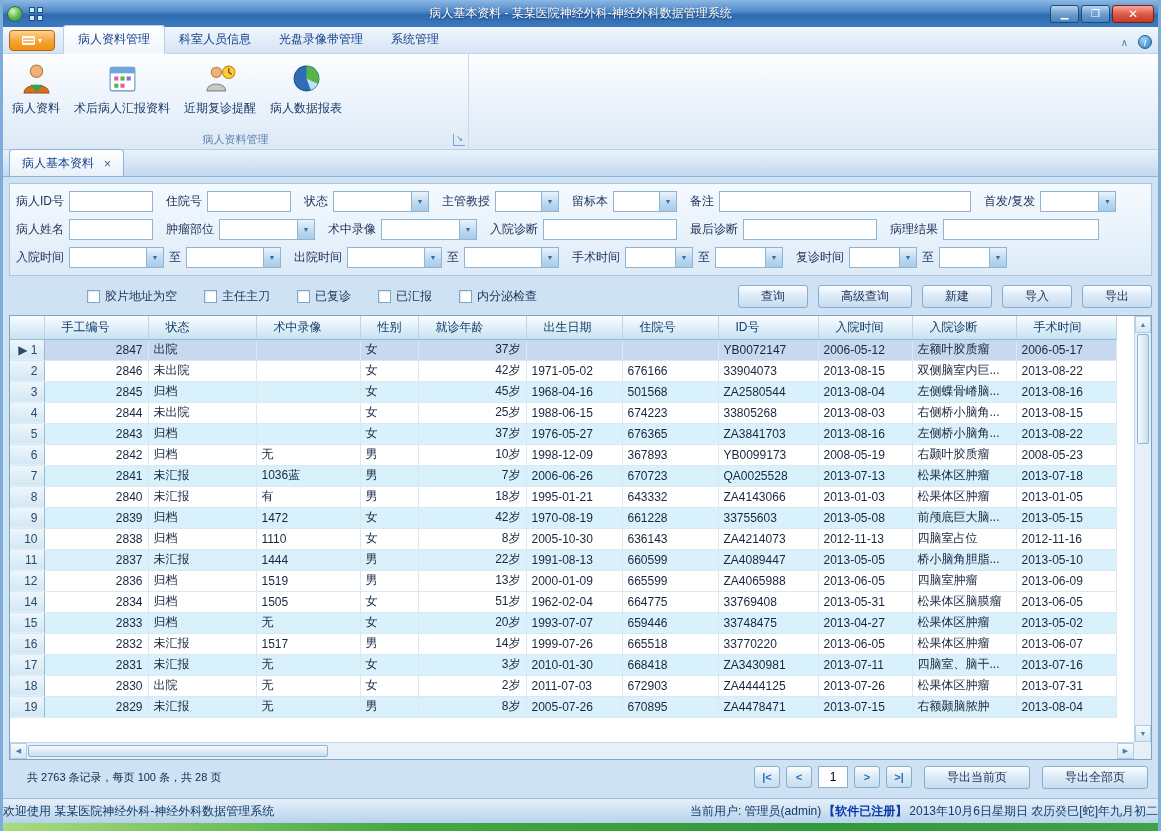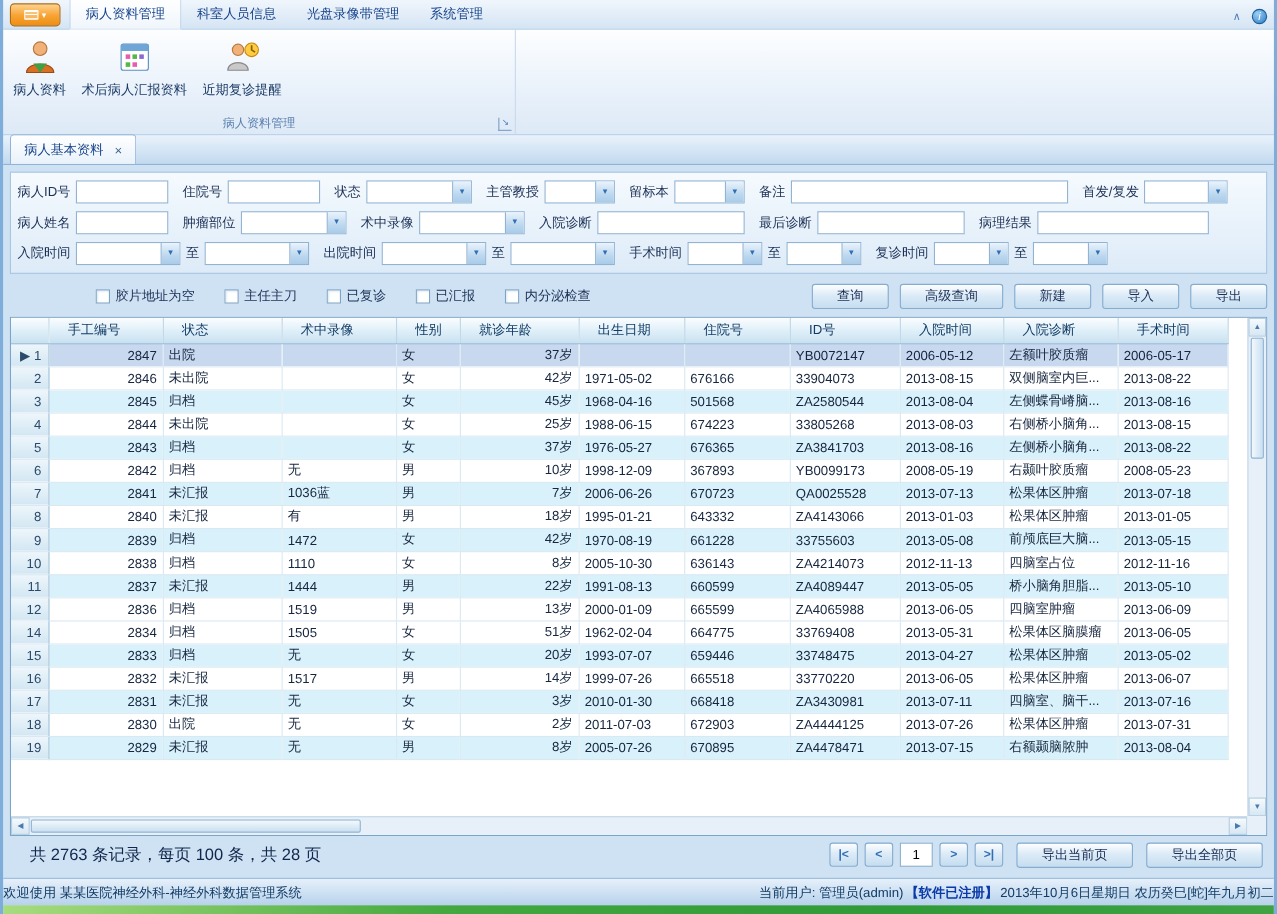--- a/index.html
+++ b/index.html
@@ -104,39 +104,56 @@
   .sb-btn { flex:0 0 17px; display:flex; align-items:center; justify-content:center; font-size:7px; color:#4a7ab0;
             background:linear-gradient(#f6fafd,#d6e7f4); border:1px solid #b5cee2; }
   .vthumb { margin:1px 2px; height:110px; border:1px solid #8fb2d2; border-radius:2px;
             background:linear-gradient(to right,#f3f9fd,#c9dff1); }
   .hthumb { margin:2px 1px; width:300px; border:1px solid #8fb2d2; border-radius:2px;
             background:linear-gradient(#f3f9fd,#c9dff1); }
   .sb-corner { position:absolute; right:0; bottom:0; width:17px; height:17px; background:#e7f0f8; }
 
   
   .pager-row { flex:0 0 34px; display:flex; align-items:center; padding:0 4px; }
-  .summary { margin-left:14px; font-size:15px; color:#10264a; }
+  .summary { margin-left:14px; font-size:11px; color:#10264a; }
   .pager { margin-left:auto; display:flex; align-items:center; gap:6px; }
   .pgbtn { width:26px; height:22px; border:1px solid #86acce; border-radius:3px; color:#2f6db4; font-weight:bold;
            background:linear-gradient(#fdfeff,#dcebf7 45%,#c5ddf0); display:flex; align-items:center; justify-content:center; font-size:11px;}
   .pg-input { width:30px; height:22px; border:1px solid #86acce; text-align:center; font:inherit; }
   .pager .btn { margin-left:6px; }
 
   
   .statusbar { flex:0 0 25px; background:linear-gradient(#e6f0fa,#b7d2ec); border-top:1px solid #9cbcdc;
                display:flex; align-items:center; padding:0 0; color:#123c66; }
   .sb-right { margin-left:auto; display:flex; align-items:center; gap:2px; }
   .registered { color:#0a39a8; font-weight:bold; }
   .green-strip { flex:0 0 8px; background:linear-gradient(to right,#a8dc7e,#43a83f 35%,#2f9a38 70%,#3fa344); }
 </style>
 </head>
 <body>
 
 <div class="window">
 
+  <div class="titlebar">
+    <div class="tb-left">
+      <span class="app-logo"></span>
+      <span class="qa-icon">
+          <i></i>
+          <i></i>
+          <i></i>
+          <i></i>
+        </span>
+    </div>
+    <span class="tb-title">病人基本资料 - 某某医院神经外科-神经外科数据管理系统</span>
+    <div class="tb-btns">
+      <span class="wbtn">▁</span>
+      <span class="wbtn">❐</span>
+      <span class="wbtn close">✕</span>
+    </div>
+  </div>
 
   <div class="ribbon-tabs">
     <span class="app-btn">
         <span class="bars"></span>
         <span class="car">▾</span>
       </span>
     <span class="rtab active">病人资料管理</span>
     <span class="rtab">科室人员信息</span>
     <span class="rtab">光盘录像带管理</span>
     <span class="rtab">系统管理</span>
@@ -171,20 +188,28 @@
         </div>
         <div class="rbtn">
           <svg viewBox="0 0 32 32">
             <circle cx="12" cy="10" r="5" fill="#f2b179" stroke="#b57a3e"></circle>
             <path d="M3 28 C3 19 21 19 21 28 Z" fill="#c9c9c9" stroke="#8a8a8a"></path>
             <circle cx="24" cy="10" r="6" fill="#ffcc3f" stroke="#c68a12"></circle>
             <path d="M24 6 v4 l3 2" stroke="#8a5d08" fill="none" stroke-width="1.5"></path>
           </svg>
           <span>近期复诊提醒</span>
         </div>
+        <div class="rbtn">
+          <svg viewBox="0 0 32 32">
+            <circle cx="16" cy="16" r="12" fill="#2f6db4" stroke="#1b4a80"></circle>
+            <path d="M16 16 L16 4 A12 12 0 0 1 27 21 Z" fill="#57b647"></path>
+            <path d="M16 16 L27 21 A12 12 0 0 1 20 27 Z" fill="#bfe3f5"></path>
+          </svg>
+          <span>病人数据报表</span>
+        </div>
       </div>
       <div class="rg-label">病人资料管理</div>
       <span class="launcher">↘</span>
     </div>
   </div>
 
   <div class="doc-tabbar">
     <div class="doc-tab">
       <span>病人基本资料</span>
       <span class="doc-close">×</span>

